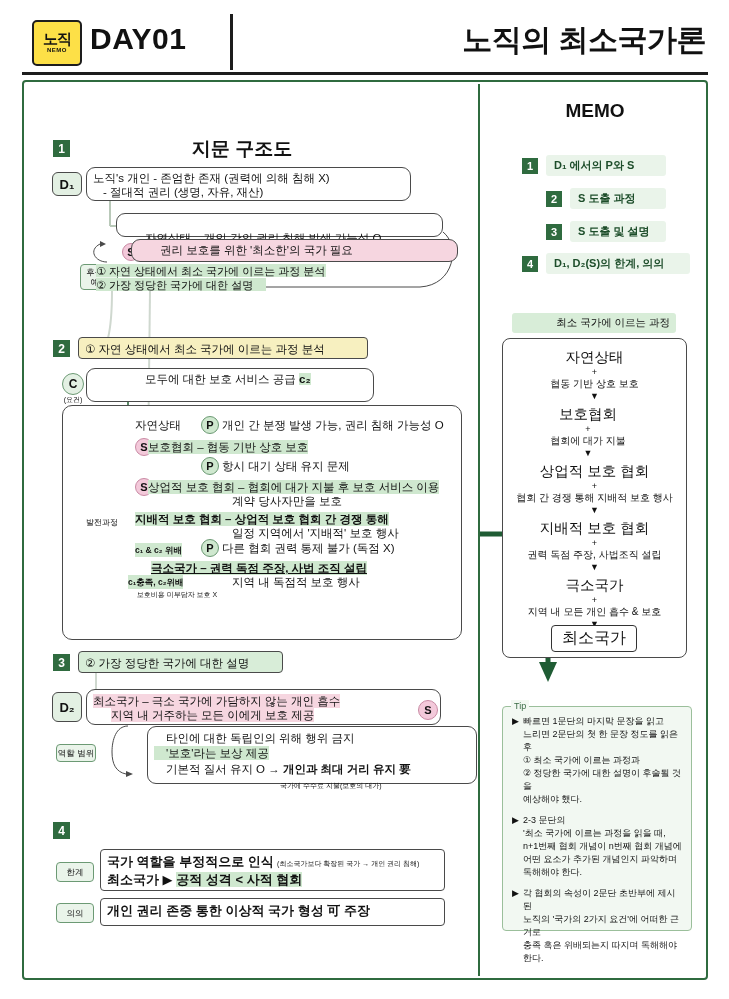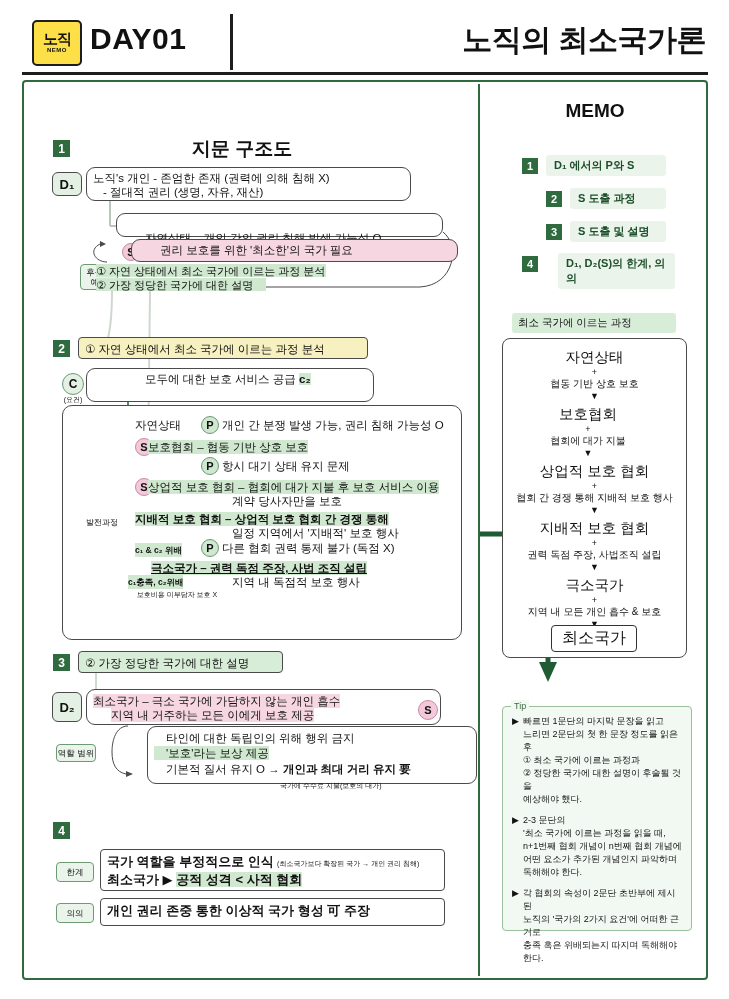--- a/index.html
+++ b/index.html
@@ -100,21 +100,21 @@
   .memo-num{
     position:absolute;width:16px;height:16px;background:#2f6b3f;color:#fff;
     font-size:11px;font-weight:bold;display:flex;align-items:center;justify-content:center;
   }
   .memo-item{
     position:absolute;box-sizing:border-box;background:#eaf4ea;border-radius:3px;
     font-size:11px;font-weight:bold;padding:3px 8px;color:#1d4d2a;
   }
   .flowtitle{
     position:absolute;box-sizing:border-box;background:#d8edd8;border-radius:3px;
-    font-size:10.5px;text-align:left;padding:3px 6px;
+    font-size:10.5px;text-align:right;padding:3px 6px;
   }
   .flowbox{
     position:absolute;box-sizing:border-box;border:1px solid #4a4a4a;border-radius:8px;
     background:#fff;
   }
   .fl-step{position:absolute;width:100%;text-align:center;font-size:14.5px;}
   .fl-plus{position:absolute;width:100%;text-align:center;font-size:9px;}
   .fl-note{position:absolute;width:100%;text-align:center;font-size:10px;}
   .fl-arrow{position:absolute;width:100%;text-align:center;font-size:9px;}
   .fl-final{
@@ -296,21 +296,21 @@
 <div class="memo-num" style="left:522px;top:158px;">1</div>
 <div class="memo-item" style="left:546px;top:155px;width:120px;">D₁ 에서의 P와 S</div>
 
 <div class="memo-num" style="left:546px;top:191px;">2</div>
 <div class="memo-item" style="left:570px;top:188px;width:96px;">S 도출 과정</div>
 
 <div class="memo-num" style="left:546px;top:224px;">3</div>
 <div class="memo-item" style="left:570px;top:221px;width:96px;">S 도출 및 설명</div>
 
 <div class="memo-num" style="left:522px;top:256px;">4</div>
-<div class="memo-item" style="left:546px;top:253px;width:117px;margin-left:12px;">D₁, D₂(S)의 한계, 의의</div>
+<div class="memo-item" style="left:546px;top:253px;width:144px;">D₁, D₂(S)의 한계, 의의</div>
 
 <div class="flowtitle" style="left:512px;top:313px;width:164px;">최소 국가에 이르는 과정</div>
 <div class="flowbox" style="left:502px;top:338px;width:185px;height:320px;"></div>
 
 <div style="position:absolute;left:502px;top:348px;width:185px;">
   <div class="fl-step" style="top:0;position:relative;">자연상태</div>
   <div class="fl-plus" style="position:relative;">+</div>
   <div class="fl-note" style="position:relative;">협동 기반 상호 보호</div>
   <div class="fl-arrow" style="position:relative;">▼</div>
 </div>

